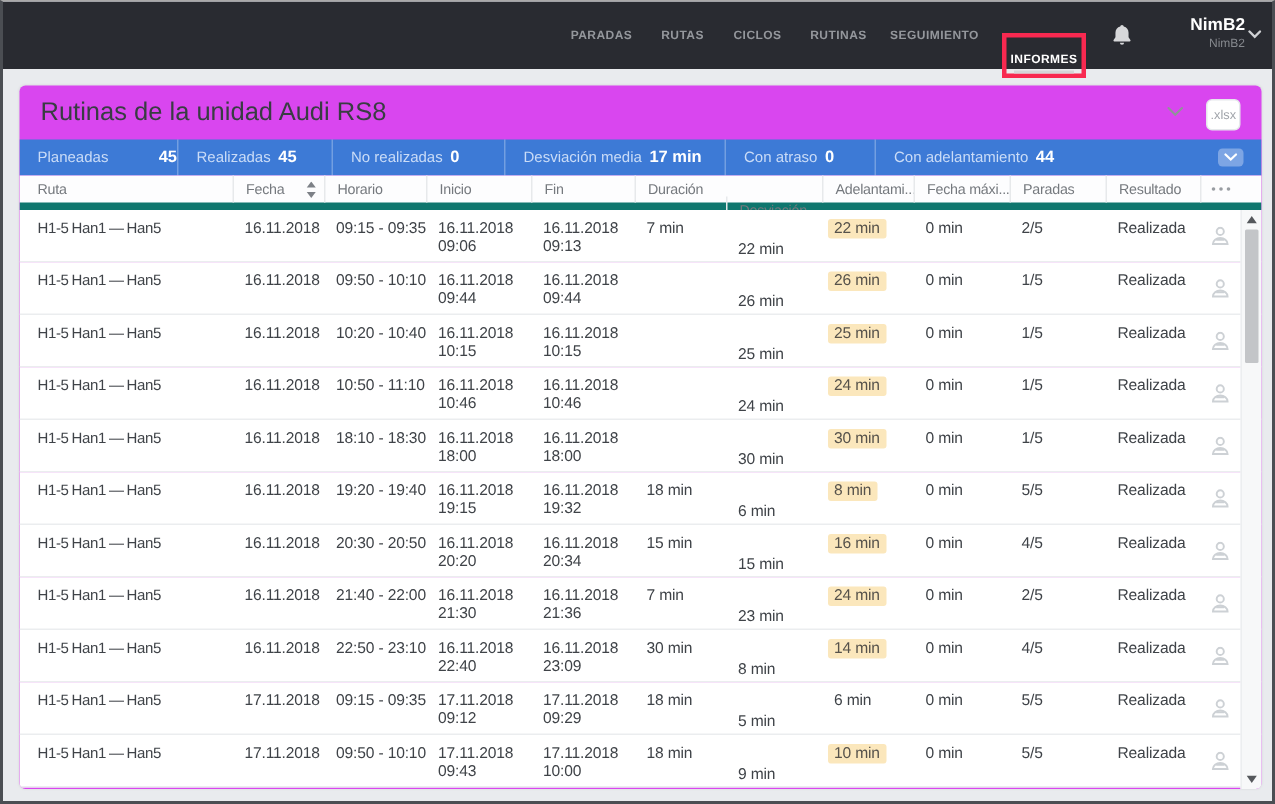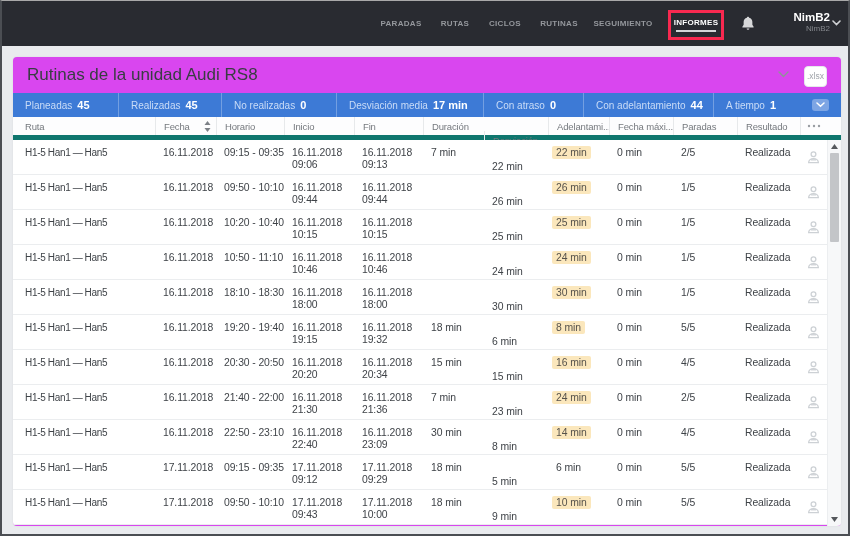--- a/index.html
+++ b/index.html
@@ -13,22 +13,22 @@
 
   
   .nav { position:absolute; left:0; top:0; width:846px; height:45px; background:#292b31;
     display:flex; align-items:center; }
   .brand { display:flex; align-items:center; position:absolute; left:11px; top:0; height:45px; }
   .logo { width:23px; height:24px; background:#fff; border-radius:7px; position:relative; overflow:hidden; }
   .brand-name { color:#fff; font-size:10px; font-weight:bold; letter-spacing:.4px; margin-left:5px; }
   .menu-item { pointer-events:auto; position:absolute; top:0; height:45px; display:flex; align-items:center;
     transform:translateX(-50%); color:#94979c; font-size:8px; font-weight:bold;
     letter-spacing:.3px; cursor:pointer; white-space:nowrap; }
-  .menu-item.active-wrap { transform:none; top:9px; height:30px; width:56px;
-    border:3px solid #f82950; flex-direction:column; justify-content:center; align-items:center; }
+  .menu-item.active-wrap { transform:none; top:21px; height:30px; width:56px;
+    border:3px solid #f82950; flex-direction:column; justify-content:flex-end; align-items:center; }
   .menu-item.active-wrap .lbl { color:#fff; display:block; }
   .menu-item.active-wrap .underline { display:block; height:2px; width:40px; background:#d4d6d8; margin-top:3px; }
   .bell { position:absolute; left:739px; top:14px; width:14px; height:17px; cursor:pointer; }
   .account { position:absolute; right:18px; top:9px; text-align:right; cursor:pointer; }
   .account .name { color:#fff; font-size:11.5px; font-weight:bold; line-height:14px; }
   .account .sub { color:#85888d; font-size:8px; line-height:9px; }
   .account-caret { position:absolute; right:7px; top:19px; }
 
   
   .card { position:absolute; left:11px; top:56px; width:828px; height:469px;
@@ -137,21 +137,21 @@
       <div class="page-title">Rutinas de la unidad Audi RS8</div>
       <div class="collapse-caret">
         <svg width="11" height="7" viewBox="0 0 11 7">
             <path d="M1 1 l4.5 4.5 L10 1" stroke="#8f9398" stroke-width="1.4" fill="none" stroke-linecap="round"></path>
           </svg>
       </div>
       <div class="xlsx-btn">.xlsx</div>
     </div>
 
     <div class="summary">
-      <div class="seg" style="width: 105px;">
+      <div class="seg" style="width: 105px; justify-content: space-between;">
           <span class="lbl">Planeadas</span>
           <span class="val">45</span>
         </div>
         <div class="seg" style="width: 103px;">
           <span class="lbl">Realizadas</span>
           <span class="val">45</span>
         </div>
         <div class="seg" style="width: 115px;">
           <span class="lbl">No realizadas</span>
           <span class="val">0</span>
@@ -160,24 +160,20 @@
           <span class="lbl">Desviación media</span>
           <span class="val">17 min</span>
         </div>
         <div class="seg" style="width: 100px;">
           <span class="lbl">Con atraso</span>
           <span class="val">0</span>
         </div>
         <div class="seg" style="width: 130px;">
           <span class="lbl">Con adelantamiento</span>
           <span class="val">44</span>
-        </div>
-        <div class="seg" style="width: 128px;">
-          <span class="lbl">A tiempo</span>
-          <span class="val">1</span>
         </div>
         <div class="summary-toggle">
         <svg width="9" height="6" viewBox="0 0 9 6">
             <path d="M1 1 l3.5 3.3 L8 1" stroke="#fff" stroke-width="1.5" fill="none" stroke-linecap="round"></path>
           </svg>
       </div>
     </div>
 
     <div class="thead">
         <div class="th c-ruta">

